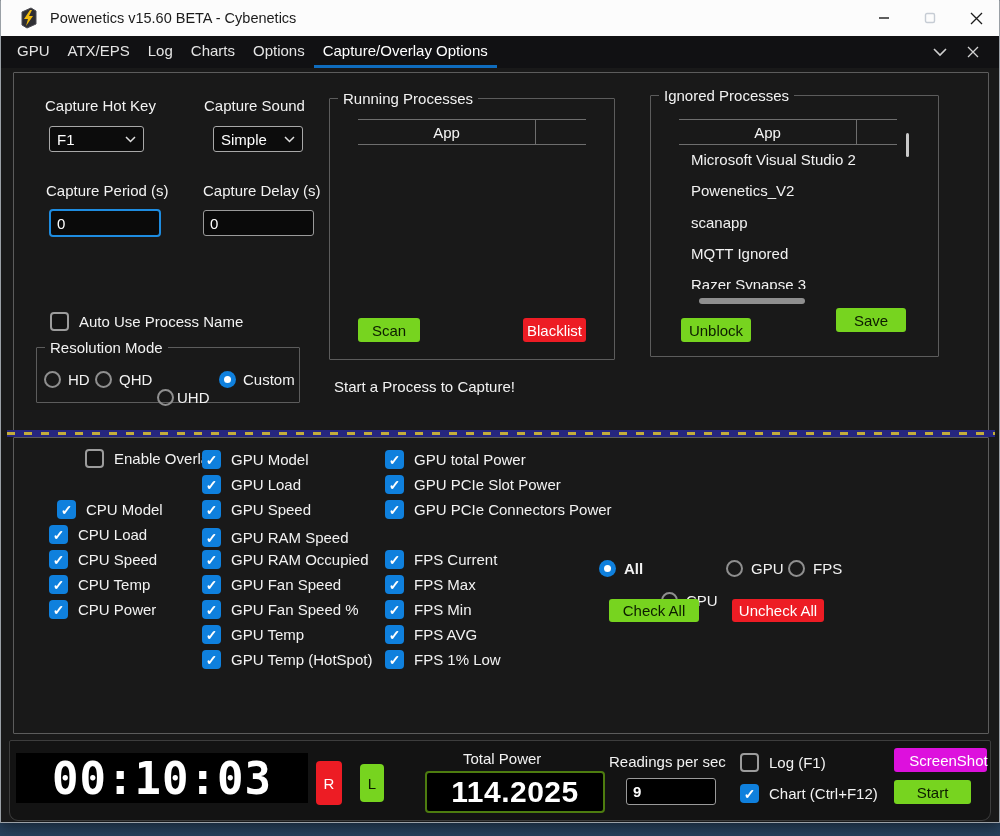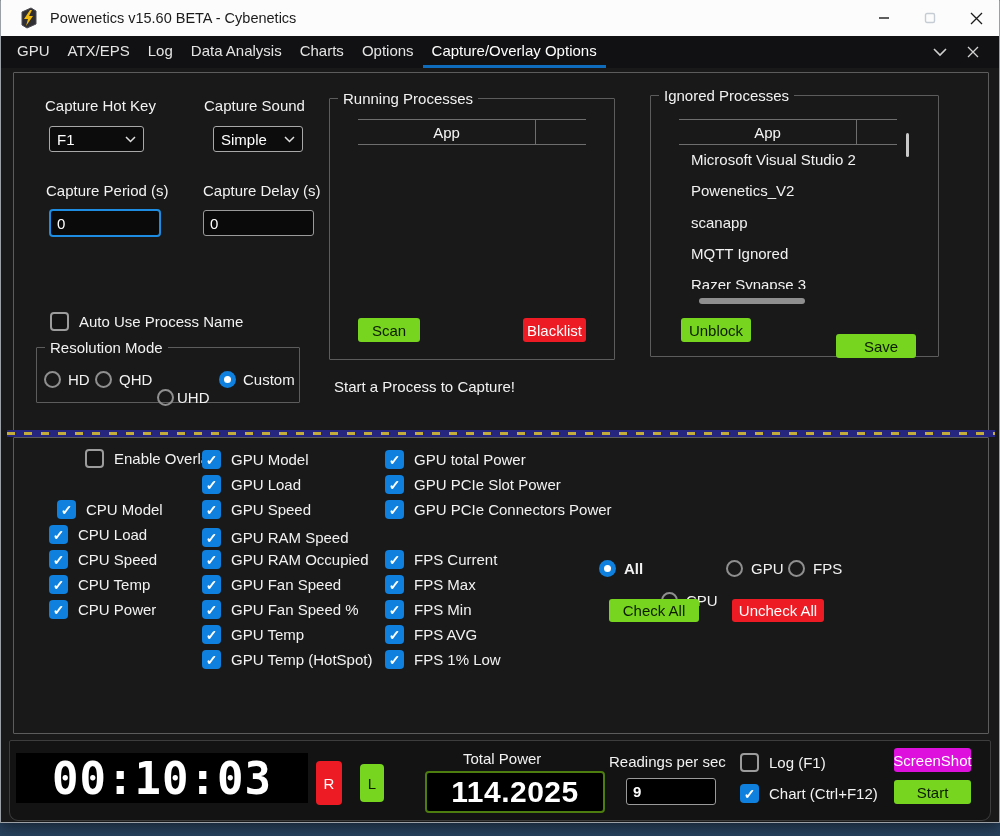--- a/index.html
+++ b/index.html
@@ -95,21 +95,20 @@
             <path d="M1 1 L12 12 M12 1 L1 12" stroke="#1b1b1b" stroke-width="1.3" fill="none"></path>
           </svg>
       </div>
     </div>
   </div>
 
   <div id="tabstrip">
     <div class="tab">GPU</div>
     <div class="tab">ATX/EPS</div>
     <div class="tab">Log</div>
-    <div class="tab">Data Analysis</div>
     <div class="tab">Charts</div>
     <div class="tab">Options</div>
     <div class="tab active">Capture/Overlay Options</div>
     <div class="tabicons">
       <svg width="14" height="9" viewBox="0 0 14 9">
           <polyline points="1,1 7,7 13,1" fill="none" stroke="#cfcfcf" stroke-width="1.6"></polyline>
         </svg>
       <svg width="12" height="12" viewBox="0 0 12 12">
           <path d="M1 1 L11 11 M11 1 L1 11" stroke="#d4d4d4" stroke-width="1.3" fill="none"></path>
         </svg>
@@ -190,21 +189,21 @@
   <div class="plist" style="left:690px;top:149px;width:167px;height:140px;">
     <span class="pitem" style="top:2px;">Microsoft Visual Studio 2</span>
     <span class="pitem" style="top:33px;">Powenetics_V2</span>
     <span class="pitem" style="top:65px;">scanapp</span>
     <span class="pitem" style="top:96px;">MQTT Ignored</span>
     <span class="pitem" style="top:127px;">Razer Synapse 3</span>
   </div>
   <div class="vscroll" style="left:905px;top:133px;width:3px;height:24px;"></div>
   <div class="hscroll" style="left:698px;top:298px;width:106px;height:6px;"></div>
   <div class="btn green" style="left:680px;top:318px;width:70px;height:24px;">Unblock</div>
-  <div class="btn green" style="left:835px;top:334px;width:70px;height:24px;padding-left:10px;">Save</div>
+  <div class="btn green" style="left:835px;top:308px;width:70px;height:24px;">Save</div>
 
   <div id="separator"></div>
 
   <div class="group" style="left:12px;top:437px;width:974px;height:295px;"></div>
 
   <div class="row" style="left:48px;top:449px;padding-left:36px;">
     <span class="cb off"></span>
     <span class="txt">Enable Overlay</span>
   </div>
 
@@ -335,17 +334,17 @@
 
     <div class="row" style="left:730px;top:12px;">
         <span class="cb off"></span>
         <span class="txt">Log (F1)</span>
       </div>
     <div class="row" style="left:730px;top:43px;">
         <span class="cb on"></span>
         <span class="txt">Chart (Ctrl+F12)</span>
       </div>
 
-    <div class="btn magenta" style="left:884px;top:7px;width:77px;height:24px;">ScreenShot</div>
+    <div class="btn magenta" style="left:884px;top:7px;width:77px;height:24px;padding-left:16px;">ScreenShot</div>
     <div class="btn green" style="left:884px;top:39px;width:77px;height:24px;">Start</div>
   </div>
 
 </div>
 
 </body></html>

